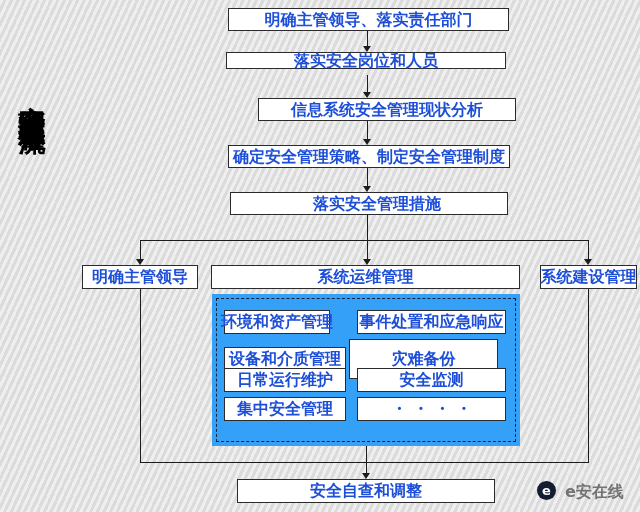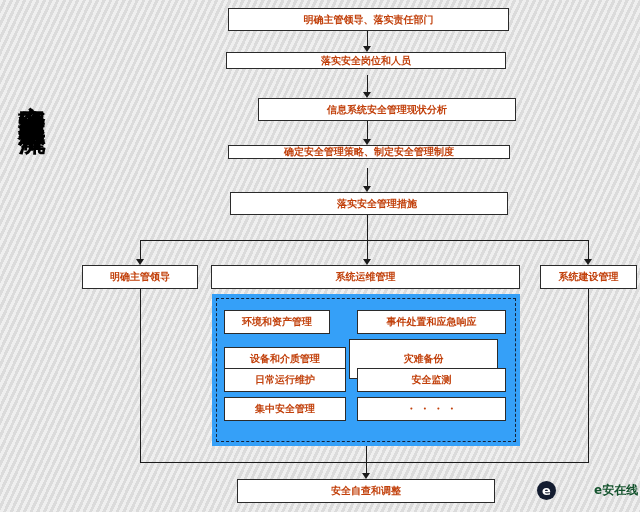--- a/index.html
+++ b/index.html
@@ -4,21 +4,21 @@
 <style>
   html,body{margin:0;padding:0;}
   body{
     width:640px;height:512px;position:relative;overflow:hidden;
     background:repeating-linear-gradient(115deg,#efefef 0px,#efefef 3px,#dbdbdb 3px,#dbdbdb 6px);
     font-family:"DejaVu Sans","Liberation Sans",sans-serif;
   }
   .box{
     position:absolute;background:#ffffff;border:1px solid #2b2b2b;box-sizing:border-box;
     display:flex;align-items:center;justify-content:center;
-    font-weight:bold;font-size:10px;line-height:1;color:#c2410c;text-align:center;
+    font-weight:bold;font-size:16px;line-height:1;color:#1d4ed8;text-align:center;
     white-space:nowrap;
   }
   .line{position:absolute;background:#1c1c1c;}
   .ah{
     position:absolute;width:0;height:0;
     border-left:4px solid transparent;border-right:4px solid transparent;
     border-top:6px solid #1c1c1c;
   }
   .vtitle{
     position:absolute;left:14px;top:84px;height:370px;
@@ -27,41 +27,41 @@
     font-weight:bold;font-size:27px;letter-spacing:2px;color:#000;
   }
   .bluebox{position:absolute;left:212px;top:294px;width:308px;height:152px;background:#35a0f8;}
   .bluebox .dash{position:absolute;left:4px;top:4px;right:4px;bottom:4px;border:1px dashed #14233a;}
   .wm-circle{
     position:absolute;left:537px;top:481px;width:19px;height:19px;border-radius:50%;
     background:#131c30;color:#fff;display:flex;align-items:center;justify-content:center;
     font-weight:bold;font-size:13px;
   }
   .wm-text{
-    position:absolute;left:594px;top:482px;font-size:12px;font-weight:bold;color:#14532d;
+    position:absolute;left:565px;top:482px;font-size:16px;font-weight:bold;color:#737373;
   }
 </style>
 </head>
 <body>
 
 <div class="vtitle">安全管理建设整改基本流程</div>
 
 <div class="box" style="left:228px;top:8px;width:281px;height:23px;">明确主管领导、落实责任部门</div>
 <div class="line" style="left:367px;top:31px;width:1px;height:15px;"></div>
 <div class="ah" style="left:363px;top:46px;"></div>
 
 <div class="box" style="left:226px;top:52px;width:280px;height:17px;">落实安全岗位和人员</div>
 <div class="line" style="left:367px;top:75px;width:1px;height:17px;"></div>
 <div class="ah" style="left:363px;top:92px;"></div>
 
 <div class="box" style="left:258px;top:98px;width:258px;height:23px;">信息系统安全管理现状分析</div>
 <div class="line" style="left:367px;top:121px;width:1px;height:18px;"></div>
 <div class="ah" style="left:363px;top:139px;"></div>
 
-<div class="box" style="left:228px;top:145px;width:282px;height:14px;">确定安全管理策略、制定安全管理制度</div>
+<div class="box" style="left:228px;top:145px;width:282px;height:23px;">确定安全管理策略、制定安全管理制度</div>
 <div class="line" style="left:367px;top:168px;width:1px;height:18px;"></div>
 <div class="ah" style="left:363px;top:186px;"></div>
 
 <div class="box" style="left:230px;top:192px;width:278px;height:23px;padding-left:16px;">落实安全管理措施</div>
 
 <div class="line" style="left:367px;top:215px;width:1px;height:25px;"></div>
 <div class="line" style="left:140px;top:240px;width:449px;height:1px;"></div>
 
 <div class="line" style="left:140px;top:240px;width:1px;height:19px;"></div>
 <div class="ah" style="left:136px;top:259px;"></div>

